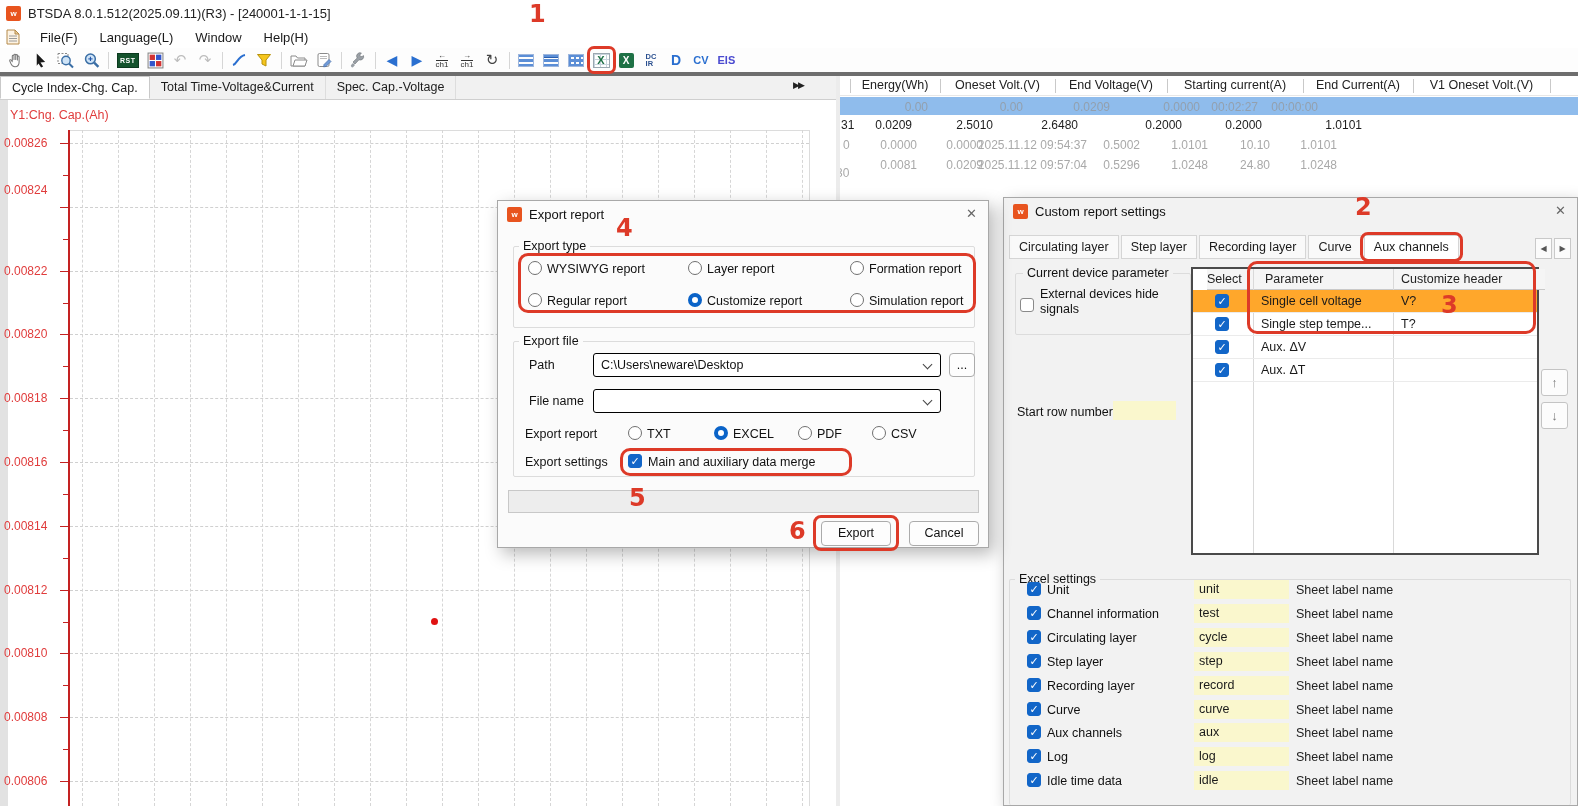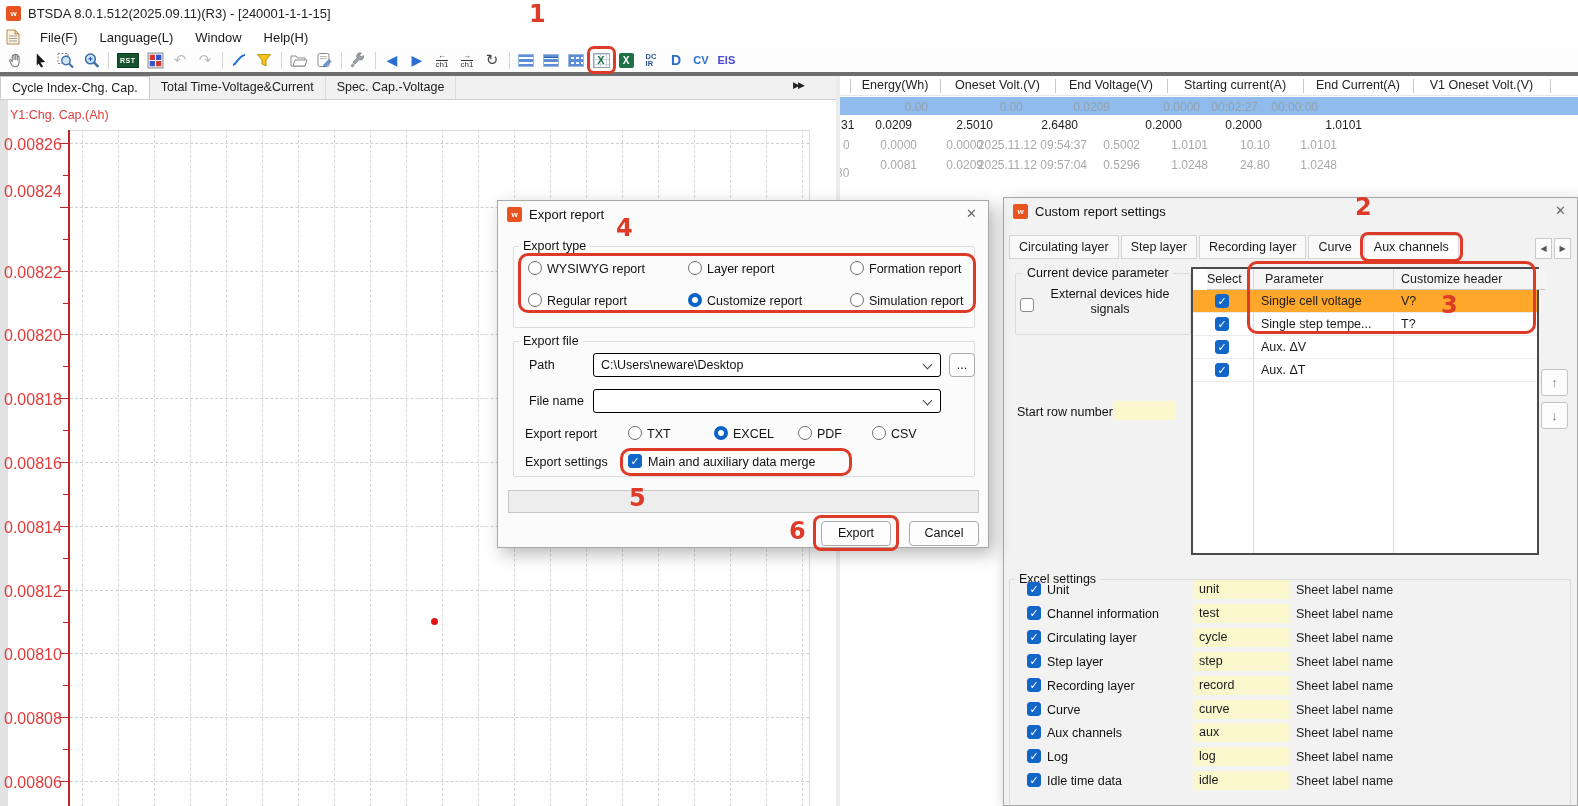--- a/index.html
+++ b/index.html
@@ -44,21 +44,21 @@
   .tabbar { position:absolute; top:76px; left:0; width:836px; height:24px; background:#f1f1f1; border-bottom:1px solid #cfcfcf; display:flex; }
   .chart-tab { padding:0 11px; line-height:23px; font-size:12.5px; color:#1c1c1c; border-right:1px solid #ddd; white-space:nowrap; }
   .chart-tab.active { background:#fff; border:1px solid #c9c9c9; border-bottom:1px solid #fff; }
   .tab-overflow { position:absolute; left:793px; top:80px; font-size:9px; letter-spacing:-2px; color:#222; }
   .chart-area { position:absolute; top:100px; left:0; width:836px; height:706px; background:#fff; }
   .left-strip { position:absolute; left:0; top:0; width:8px; height:706px; background:#e2e2e2; }
   .y-title { position:absolute; left:10px; top:8px; color:#e03c3c; font-size:12.5px; }
   .yaxis { position:absolute; left:68px; top:30px; bottom:0; border-left:2px solid #c42222; }
   .plot-top { position:absolute; left:68px; top:30px; width:741px; border-top:1px solid #dcdcdc; }
   .plot-right { position:absolute; left:809px; top:30px; bottom:0; border-left:1px solid #dcdcdc; }
-  .ytick-label { position:absolute; left:4px; width:54px; text-align:left; color:#e03c3c; font-size:16px; }
+  .ytick-label { position:absolute; left:4px; width:54px; text-align:left; color:#e03c3c; font-size:12px; }
   .ytm { position:absolute; left:60px; width:9px; border-top:1px solid #c42222; }
   .ytm.minor { left:63px; width:6px; }
   .gl-h { position:absolute; left:70px; width:739px; border-top:1px dashed #d0d0d0; }
   .gl-v { position:absolute; top:30px; bottom:0; border-left:1px dashed #d6d6d6; }
   .data-dot { position:absolute; width:7px; height:7px; border-radius:50%; background:#e01212; }
 
   
   .splitter { position:absolute; left:836px; top:76px; width:4px; bottom:0; background:#ececec; }
   .right-panel { position:absolute; left:840px; top:76px; width:738px; height:730px; background:#fff; overflow:hidden; }
   .mt-header { position:absolute; top:0; left:0; width:738px; height:20px; background:#fff; border-bottom:1px solid #e7e7e7; }
@@ -75,21 +75,21 @@
   .dlg-titlebar { position:absolute; top:0; left:0; right:0; height:27px; display:flex; align-items:center; gap:7px; padding-left:9px; }
   .dlg-title { font-size:13px; color:#111; }
   .close-x { position:absolute; right:11px; top:6px; color:#666; font-size:13px; line-height:13px; }
   .groupbox { position:absolute; border:1px solid #dcdcdc; border-radius:2px; }
   .gb-label { position:absolute; background:#fbfbfb; padding:0 4px; font-size:12.5px; color:#111; white-space:nowrap; }
   .radio { position:absolute; width:14px; height:14px; border:1px solid #707070; border-radius:50%; background:#fff; }
   .radio.on { border:4.5px solid #0a63c8; }
   .cb { position:absolute; width:14px; height:14px; border:1px solid #8a8a8a; border-radius:3px; background:#fff;
         color:#fff; font-size:11px; line-height:12px; text-align:center; }
   .cb.on { background:#1266c8; border-color:#1266c8; }
-  .lbl { position:absolute; white-space:nowrap; font-size:12.5px; color:#111;text-align:center; }
+  .lbl { position:absolute; white-space:nowrap; font-size:12.5px; color:#111; }
   .combo { position:absolute; background:#fff; border:1px solid #000000; border-radius:3px; }
   .combo-text { position:absolute; left:7px; top:4px; font-size:12.5px; color:#111; white-space:nowrap; }
   .chev { position:absolute; right:9px; top:7px; width:7px; height:7px; border-right:1.6px solid #444; border-bottom:1.6px solid #444; transform:rotate(45deg); }
   .btn { position:absolute; background:#fdfdfd; border:1px solid #ababab; border-radius:4px; text-align:center; font-size:12.5px; color:#111; }
   .progress { position:absolute; background:#ededed; border:1px solid #c8c8c8; }
   .ring { position:absolute; border:3px solid #dd3a28; border-radius:10px; pointer-events:none; z-index:70; }
   .ann { position:absolute; color:#dd3a28; font-size:24px; font-weight:bold; z-index:80; font-family:"DejaVu Sans",sans-serif; }
 
   
   .cdlg { background:#f2f2f2; }

